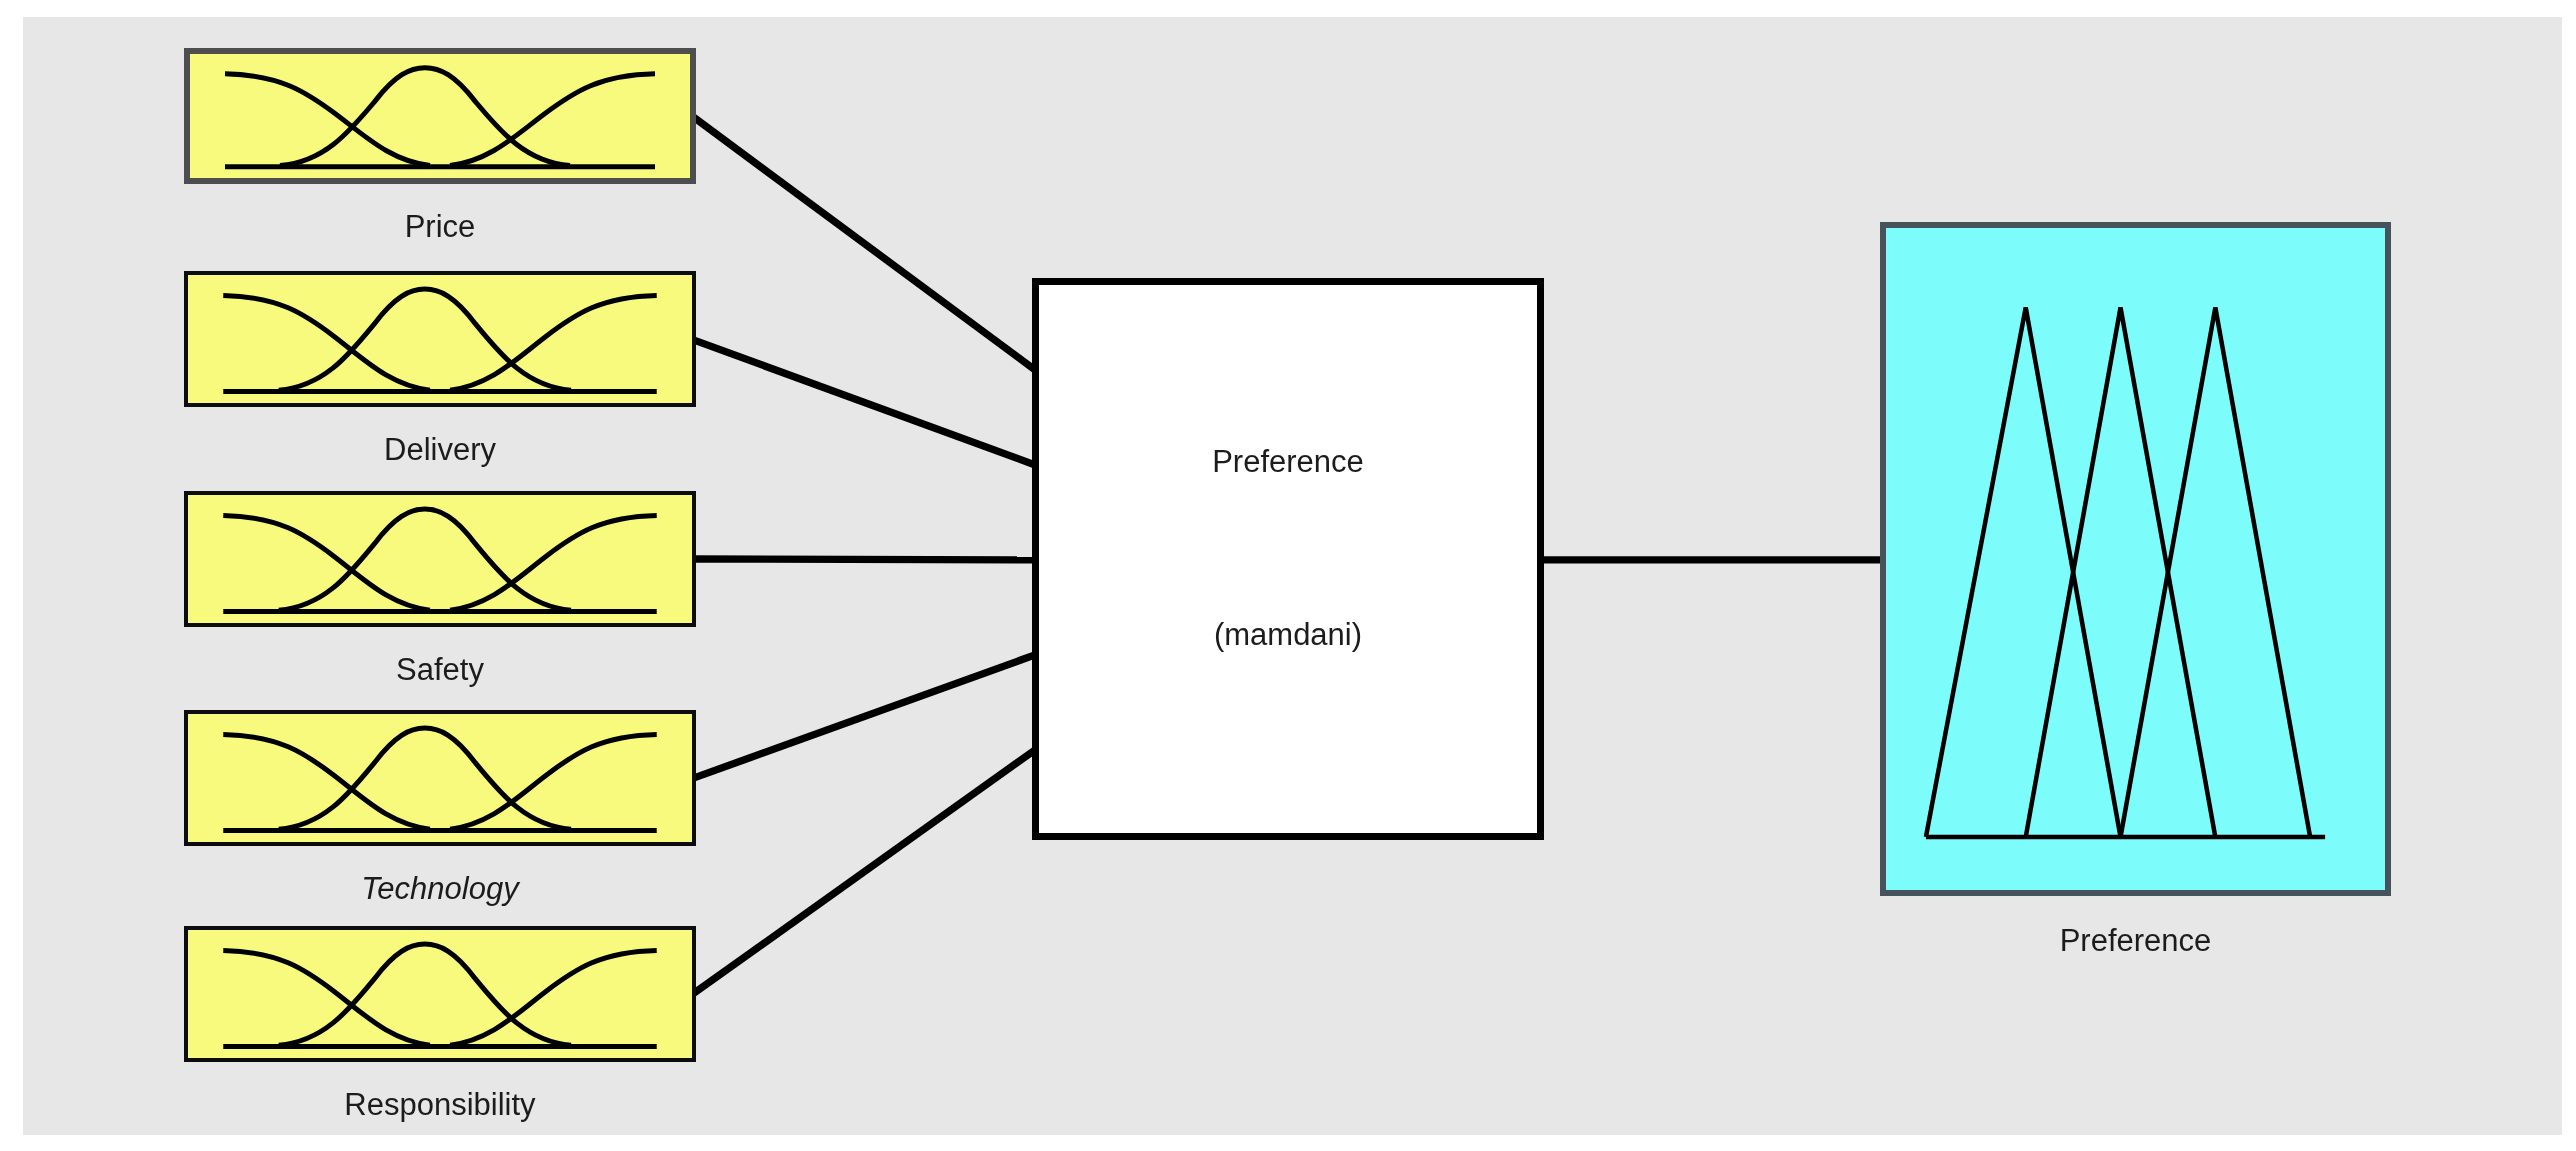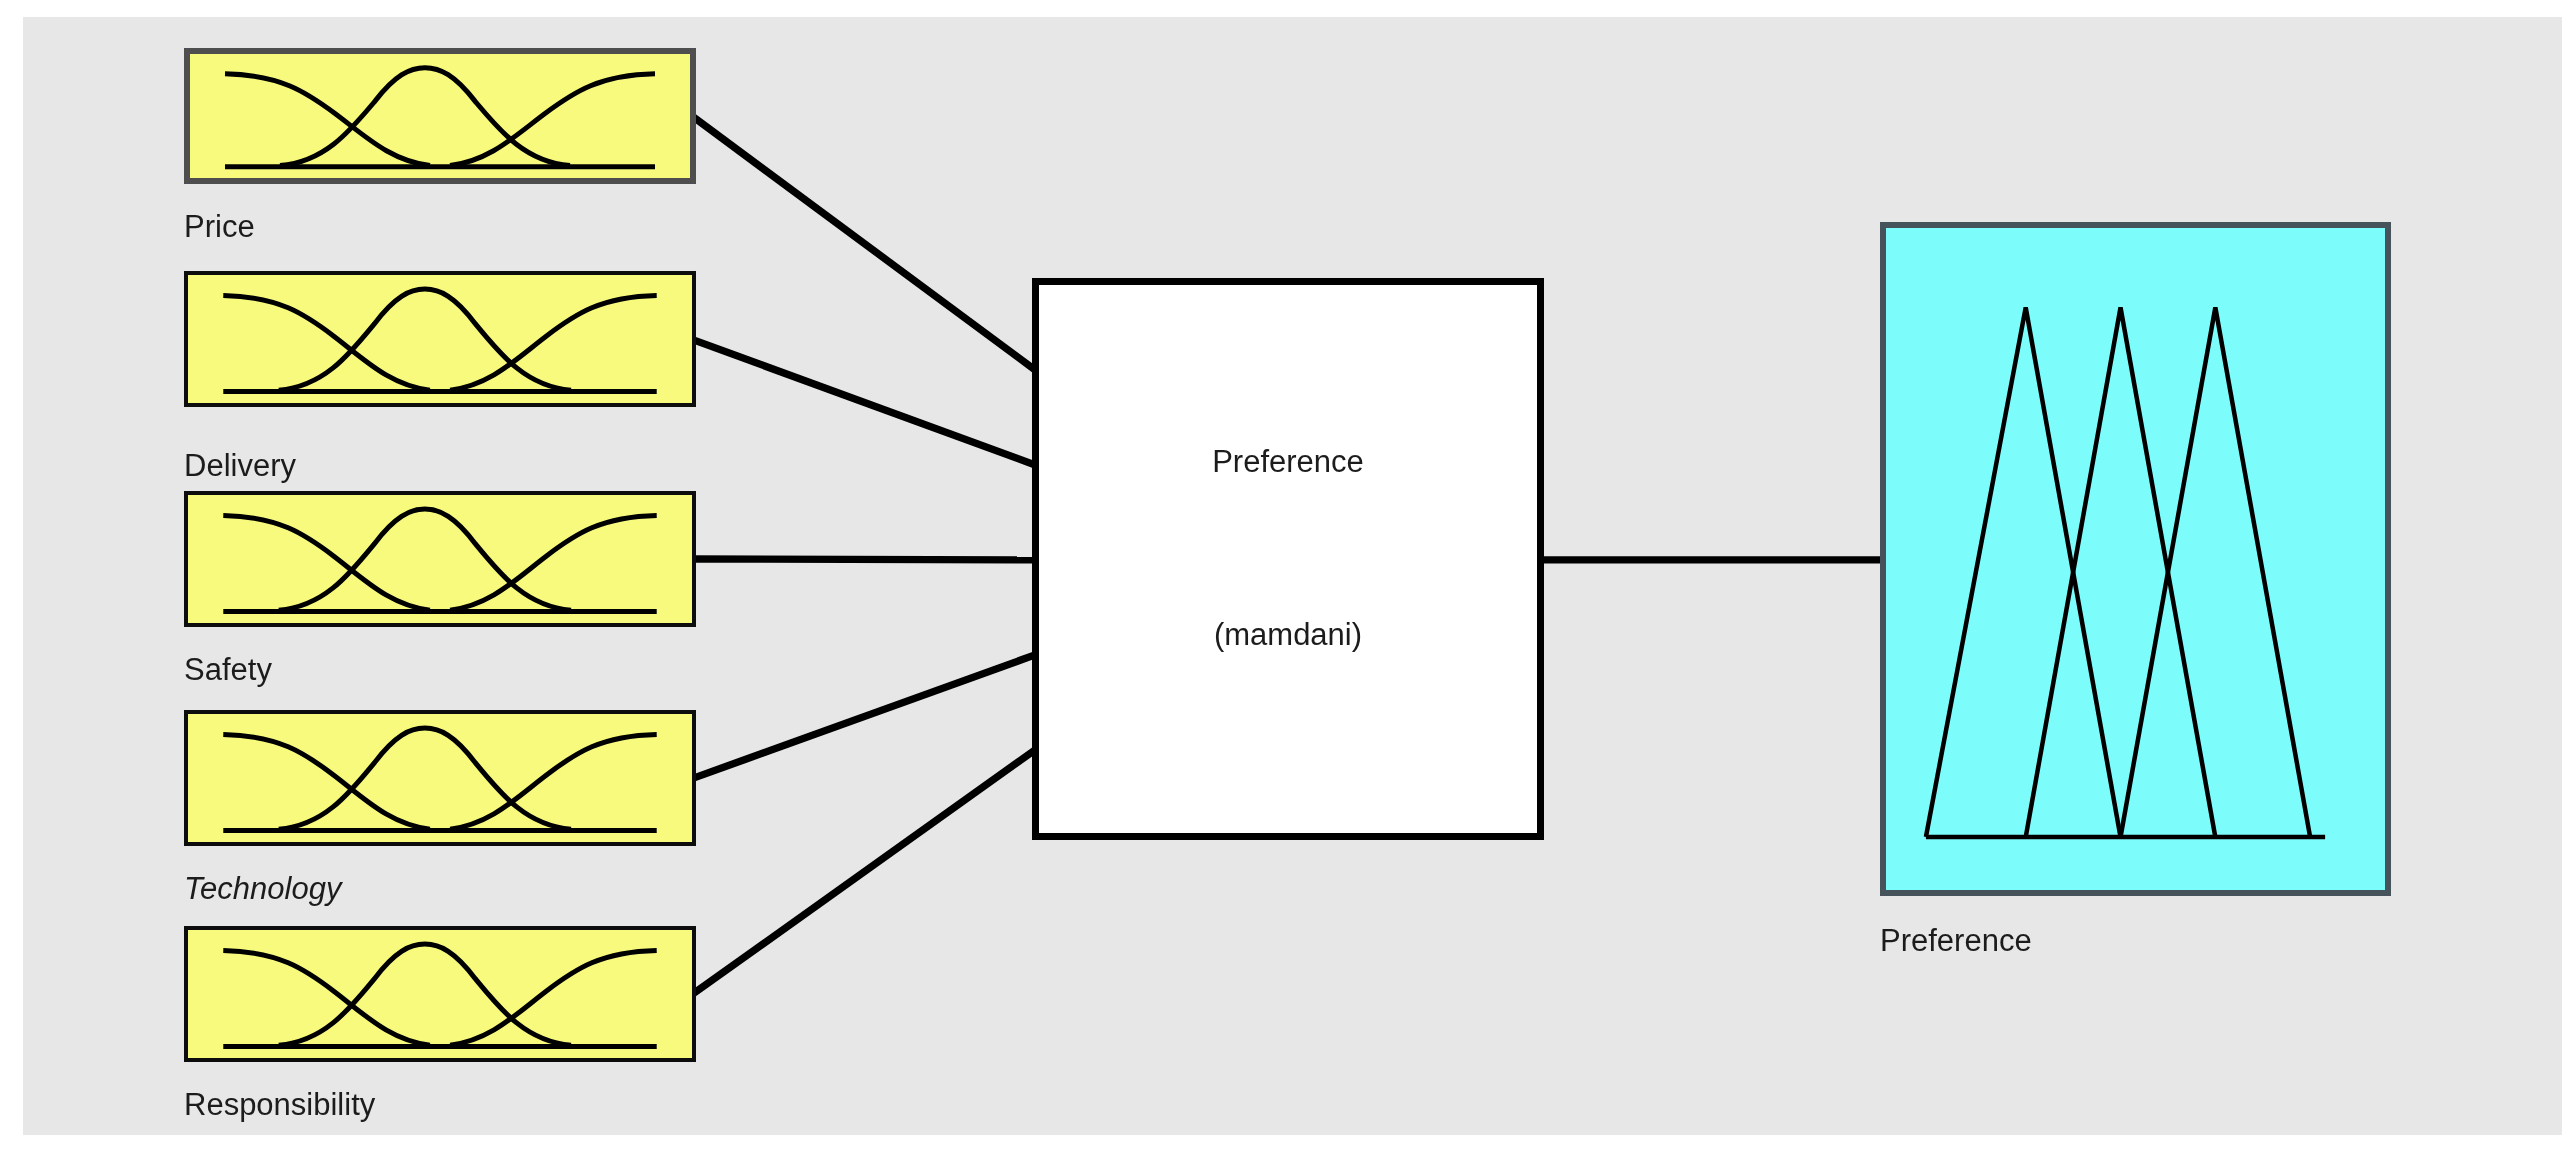--- a/index.html
+++ b/index.html
@@ -58,29 +58,29 @@
   }
   .mf path {
     fill: none;
     stroke: #000000;
     vector-effect: non-scaling-stroke;
   }
   .input-block .mf path { stroke-width: 5px; }
   .output-block .mf path { stroke-width: 4.5px; }
   .label {
     position: absolute;
-    text-align: left;
+    text-align: center;
     font-size: 31px;
     color: #1c1c1c;
     line-height: 33px;
     white-space: nowrap;
   }
   .in-label { left: 184px; width: 512px; }
   .lb1 { top: 210px; }
-  .lb2 { top: 433px; margin-top: 16px; }
+  .lb2 { top: 433px; }
   .lb3 { top: 653px; }
   .lb4 { top: 872px; font-style: italic; }
   .lb5 { top: 1088px; }
   .center-block {
     left: 1032px;
     top: 278px;
     width: 512px;
     height: 562px;
     background: #ffffff;
     border: 7.4px solid #000000;

